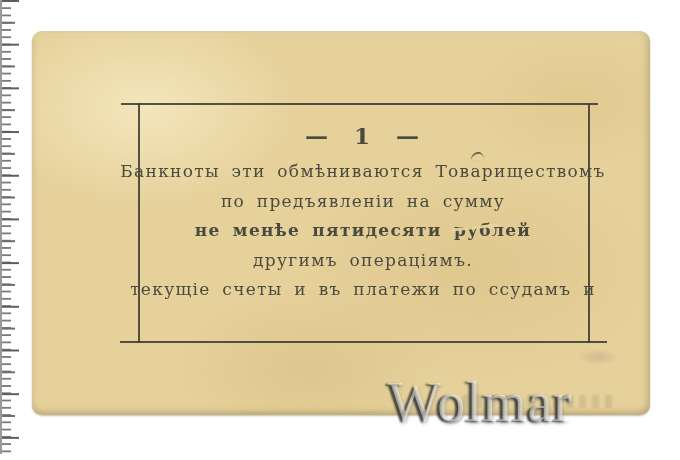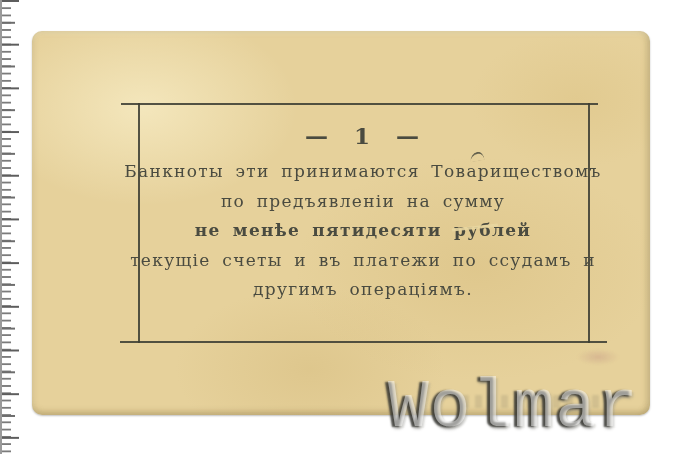--- a/index.html
+++ b/index.html
@@ -85,22 +85,22 @@
   }
   .pencil-smudge{
     position:absolute;left:545px;top:318px;width:42px;height:16px;
     background:radial-gradient(closest-side,rgba(186,135,125,.35),rgba(186,135,125,0));
     filter:blur(1px);
   }
 
   
   .watermark{
     position:absolute;left:388px;top:374px;
-    font-family:Liberation Mono, monospace;
-    font-size:68px;line-height:1;letter-spacing:1px;
+    font-family:Liberation Serif, serif;
+    font-size:56px;line-height:1;letter-spacing:1px;
     color:rgba(255,255,255,.48);
     text-shadow:
       -3px 1px 2px rgba(52,52,47,.85),
       -1px 3px 3px rgba(110,110,104,.40),
        2px 2px 2px rgba(150,150,145,.25);
   }
 </style>
 </head>
 <body>
 
@@ -114,25 +114,25 @@
   </div>
 
   <div class="note">
     <div class="frame-line frame-top"></div>
     <div class="frame-line frame-bottom"></div>
     <div class="frame-line frame-left"></div>
     <div class="frame-line frame-right"></div>
 
     <div class="note-text">
       <div class="den-line">— 1 —</div>
-      <div class="txt-line">Банкноты эти принимаются Товариществомъ</div>
+      <div class="txt-line">Банкноты эти обмѣниваются Товариществомъ</div>
       <div class="txt-line">по предъявленіи на сумму</div>
       <div class="txt-line txt-bold">не менѣе пятидесяти рублей</div>
+      <div class="txt-line">другимъ операціямъ.</div>
       <div class="txt-line">текущіе счеты и въ платежи по ссудамъ и</div>
-      <div class="txt-line">другимъ операціямъ.</div>
     </div>
 
     <div class="ink-mark"></div>
     <div class="scratch"></div>
     <div class="stamp-smudge"></div>
     <div class="pencil-smudge"></div>
   </div>
 
   <div class="watermark">Wolmar</div>
 

